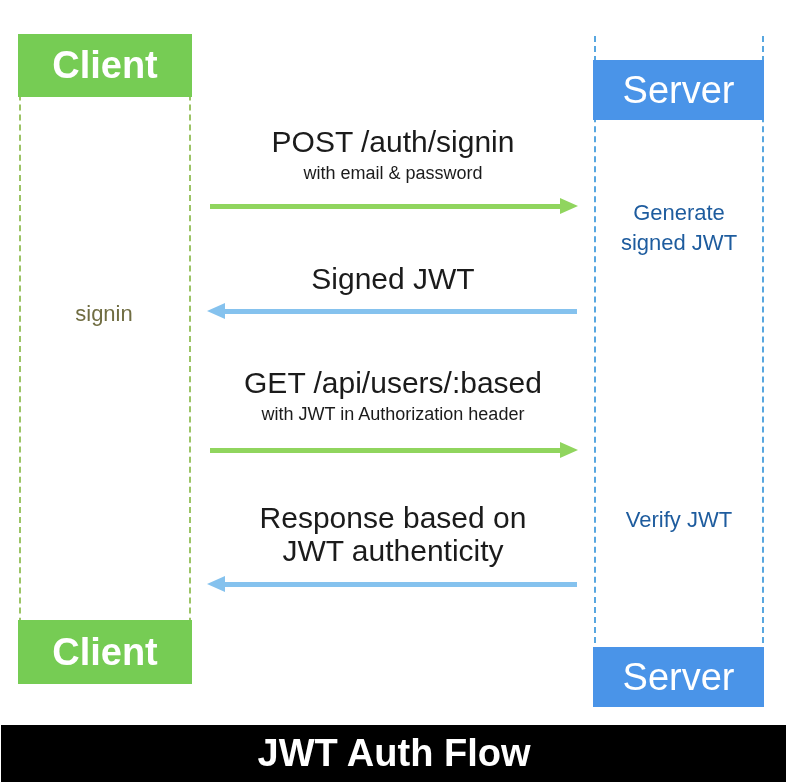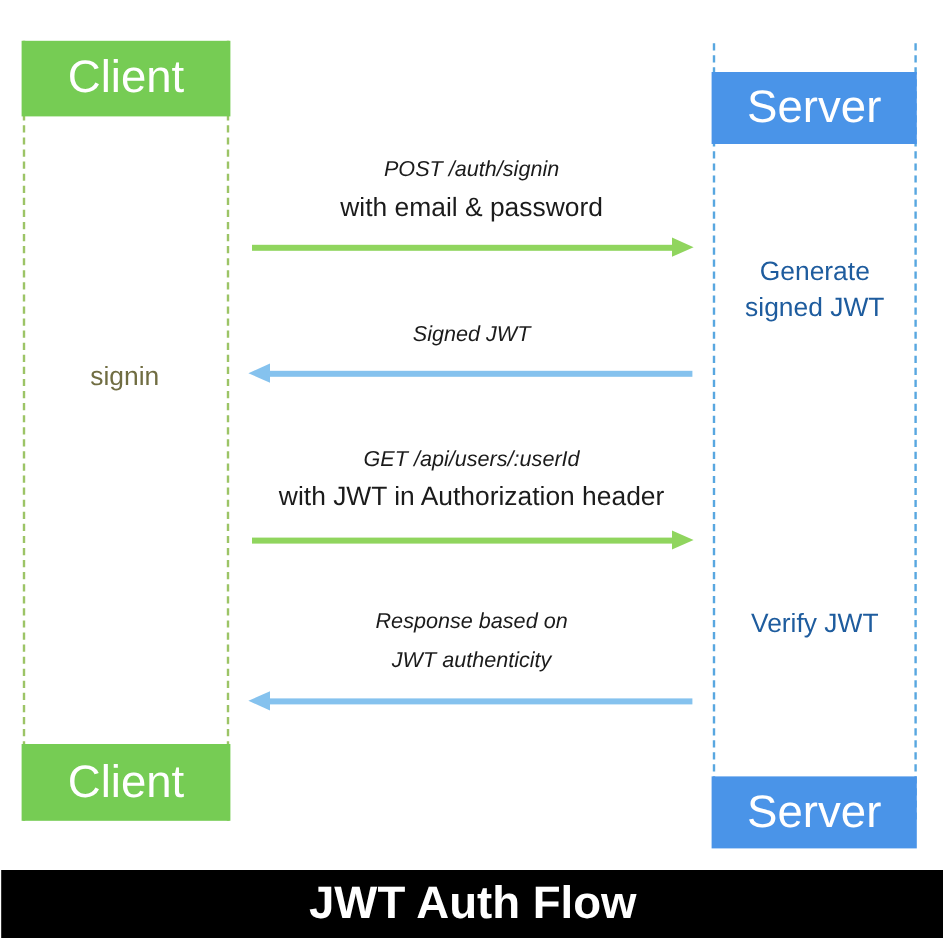--- a/index.html
+++ b/index.html
@@ -48,37 +48,37 @@
   .actor-box {
     position: absolute;
     z-index: 2;
     display: flex;
     align-items: center;
     justify-content: center;
     color: #ffffff;
     font-size: 38px;
     font-weight: 400;
   }
-  .actor-box.green { background: var(--client-green); }
+  .actor-box.green { background: var(--client-green); font-weight: bold; }
   .actor-box.blue  { background: var(--server-blue); margin-top: 24px; }
   .client-top    { left: 18px;  top: 34px;  width: 174px; height: 63px; }
   .server-top    { left: 593px; top: 36px;  width: 171px; height: 60px; }
   .client-bottom { left: 18px;  top: 620px; width: 174px; height: 64px; }
   .server-bottom { left: 593px; top: 623px; width: 171px; height: 60px; }
   
   .msg-label {
     position: absolute;
     left: 197px;
     width: 392px;
     text-align: center;
     color: var(--text-dark);
     z-index: 3;
   }
-  .msg-primary   { font-size: 18px; line-height: 33px; font-style: italic; }
-  .msg-secondary { font-size: 22px; line-height: 30px; }
+  .msg-primary   { font-size: 30px; line-height: 33px; }
+  .msg-secondary { font-size: 18px; line-height: 30px; }
   .msg-1 { top: 125px; }
   .msg-2 { top: 262px; }
   .msg-3 { top: 366px; }
   .msg-4 { top: 501px; }
   
   .arrow {
     position: absolute;
     height: 16px;
     z-index: 3;
   }
@@ -106,21 +106,21 @@
   .side-note {
     position: absolute;
     text-align: center;
     font-size: 22px;
     line-height: 30px;
     z-index: 3;
   }
   .side-note.olive { color: var(--note-olive); }
   .side-note.blue  { color: var(--note-blue); }
   .note-store    { left: 20px;  top: 299px; width: 168px; }
-  .note-generate { left: 594px; top: 211px; width: 170px; }
+  .note-generate { left: 594px; top: 198px; width: 170px; }
   .note-verify   { left: 594px; top: 505px; width: 170px; }
   
   .footer {
     position: absolute;
     left: 1px; top: 725px;
     width: 786px; height: 69px;
     background: var(--footer-bg);
     z-index: 4;
   }
   .footer-title {
@@ -174,21 +174,21 @@
 
   <div class="msg-label msg-2">
     <div class="msg-primary">Signed JWT</div>
   </div>
   <div class="arrow left arrow-2">
     <div class="head"></div>
     <div class="line"></div>
   </div>
 
   <div class="msg-label msg-3">
-    <div class="msg-primary">GET /api/users/:userId</div>
+    <div class="msg-primary">GET /api/users/:based</div>
     <div class="msg-secondary">with JWT in Authorization header</div>
   </div>
   <div class="arrow right arrow-3">
     <div class="line"></div>
     <div class="head"></div>
   </div>
 
   <div class="msg-label msg-4">
     <div class="msg-primary">Response based on</div>
     <div class="msg-primary">JWT authenticity</div>

